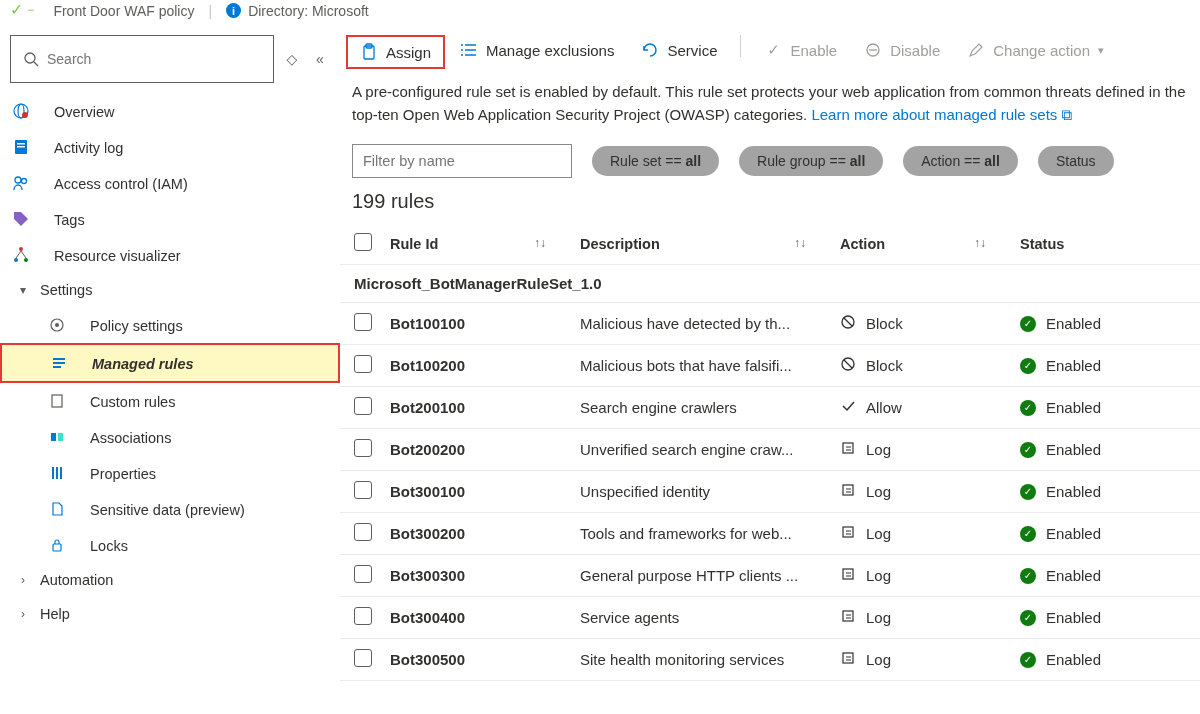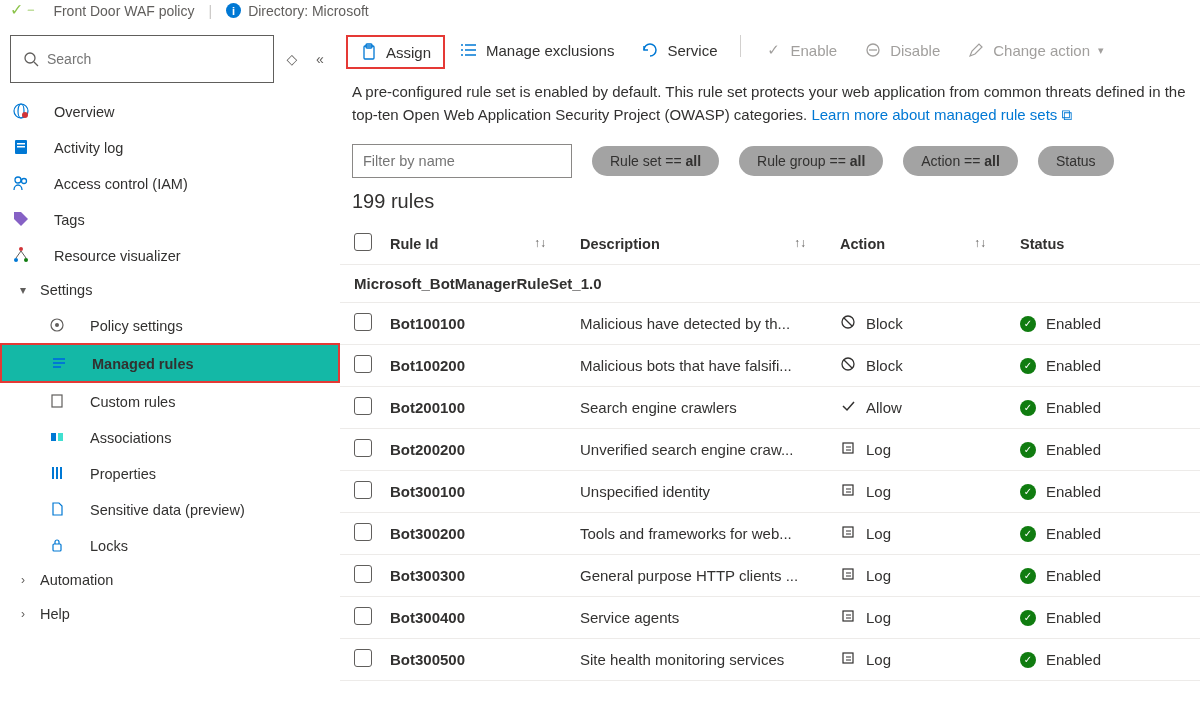--- a/index.html
+++ b/index.html
@@ -11,21 +11,21 @@
 .breadcrumb .sep { color:#c8c6c4; }
 .layout { display:flex; height:calc(100% - 28px); }
 .sidebar { width:340px; flex-shrink:0; padding-top:6px; }
 .search-row { display:flex; align-items:center; gap:8px; padding:0 10px 10px 10px; }
 .search-box { flex:1; display:flex; align-items:center; border:1px solid #605e5c; height:48px; padding:0 12px; gap:8px; }
 .search-box svg { width:16px; height:16px; }
 .search-box input { border:none; outline:none; flex:1; font-size:14px; }
 .expand-btn, .collapse-btn { width:20px; text-align:center; cursor:pointer; color:#605e5c; }
 .nav-item { display:flex; align-items:flex-end; gap:24px; padding:9px 10px 9px 12px; cursor:pointer; font-size:14.5px; }
 .nav-item.sub { padding-left:48px; }
-.nav-item.selected { background:#14b8a6; font-weight:600; }
+.nav-item.selected { background:#fef9c3; font-weight:600;font-style:italic; }
 .nav-item.highlighted { border:2px solid #e53935; }
 .nav-item .ico { width:18px; height:18px; display:flex; align-items:center; justify-content:center; flex-shrink:0; }
 .nav-group { display:flex; align-items:center; gap:10px; padding:9px 10px 9px 16px; cursor:pointer; font-size:14.5px; }
 .chev { width:14px; text-align:center; color:#605e5c; font-size:12px;}
 .main { flex:1; padding:6px 0 0 0; overflow:hidden; }
 .toolbar { display:flex; align-items:flex-start; gap:3px; padding:0 6px 12px 6px; }
 .tb-btn { display:flex; align-items:center; gap:8px; padding:6px 12px; font-size:15px; cursor:pointer; color:#323130; }
 .tb-btn.disabled { color:#a19f9d; cursor:default; }
 .tb-btn.highlighted { border:2px solid #e53935; }
 .tb-btn .ico { width:18px; height:18px; display:flex; align-items:center; justify-content:center; }

